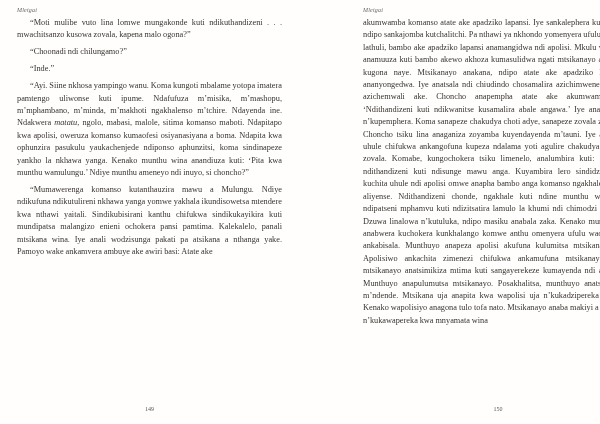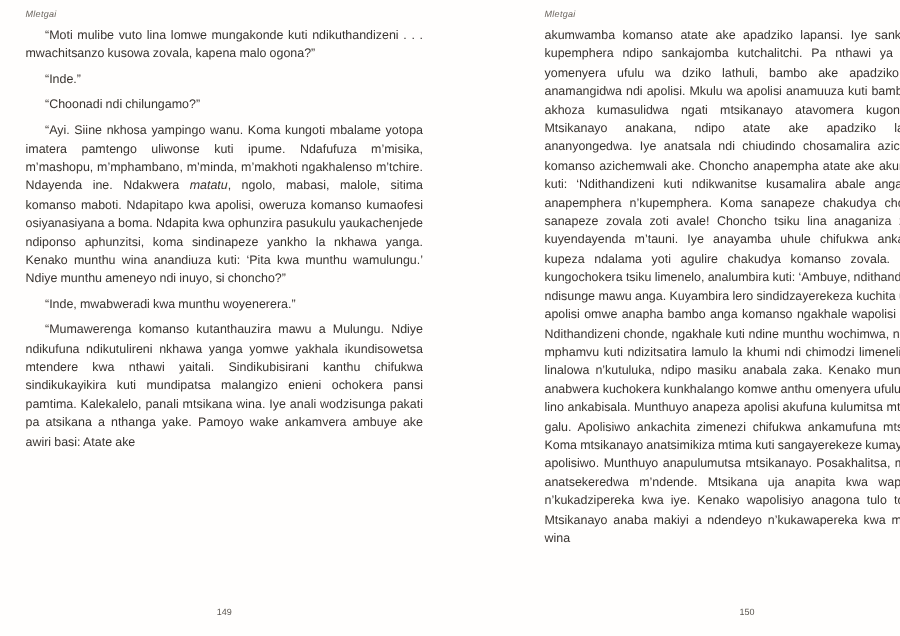--- a/index.html
+++ b/index.html
@@ -1,20 +1,20 @@
 <!DOCTYPE html>
 <html><head>
 <meta charset="utf-8">
 <style>
   html, body { margin:0; padding:0; background:#ffffff; }
   .spread {
     position:relative;
     width:600px; height:424px;
     background:#fffefd;
-    font-family:Liberation Sans, sans-serif;
+    font-family:Liberation Serif, serif;
     color:#38332f;
     overflow:hidden;
   }
   .page { position:absolute; top:0; height:424px; }
   .page-left  { left:17px;  width:265px; }
   .page-right { left:316px; width:270px;margin-left:47px; }
   .running-header {
     position:absolute; top:6px; left:0;
     font-style:italic;
     font-size:6px; line-height:8px;
@@ -39,24 +39,23 @@
 </style>
 </head>
 <body>
 
 <div class="spread">
 
   <section class="page page-left">
     <div class="running-header">Mletgai</div>
     <div class="page-body">
       <p class="para indent">“Moti mulibe vuto lina lomwe mungakonde kuti ndikuthandizeni . . . mwachitsanzo kusowa zovala, kapena malo ogona?”</p>
+      <p class="para indent">“Choonadi ndi chilungamo?”</p>
       <p class="para indent">“Inde.”</p>
-      <p class="para indent">“Choonadi ndi chilungamo?”</p>
       <p class="para indent"><span>“Ayi. Siine nkhosa yampingo wanu. Koma kungoti mbalame yotopa imatera pamtengo uliwonse kuti ipume. Ndafufuza m’misika, m’mashopu, m’mphambano, m’minda, m’makhoti ngakhalenso m’tchire. Ndayenda ine. Ndakwera </span><span class="it">matatu</span><span>, ngolo, mabasi, malole, sitima komanso maboti. Ndapitapo kwa apolisi, oweruza komanso kumaofesi osiyanasiyana a boma. Ndapita kwa ophunzira pasukulu yaukachenjede ndiponso aphunzitsi, koma sindinapeze yankho la nkhawa yanga. Kenako munthu wina anandiuza kuti: ‘Pita kwa munthu wamulungu.’ Ndiye munthu ameneyo ndi inuyo, si choncho?”</span></p>
-      <p class="para indent">“Inde, mwabweradi kwa munthu woyenerera.”</p>
       <p class="para indent">“Mumawerenga komanso kutanthauzira mawu a Mulungu. Ndiye ndikufuna ndikutulireni nkhawa yanga yomwe yakhala ikundisowetsa mtendere kwa nthawi yaitali. Sindikubisirani kanthu chifukwa sindikukayikira kuti mundipatsa malangizo enieni ochokera pansi pamtima. Kalekalelo, panali mtsikana wina. Iye anali wodzisunga pakati pa atsikana a nthanga yake. Pamoyo wake ankamvera ambuye ake awiri basi: Atate ake</p>
     </div>
     <div class="folio">149</div>
   </section>
 
   <section class="page page-right">
     <div class="running-header">Mletgai</div>
     <div class="page-body">
       <p class="para">akumwamba komanso atate ake apadziko lapansi. Iye sankalephera kupemphera ndipo sankajomba kutchalitchi. Pa nthawi ya nkhondo yomenyera ufulu wa dziko lathuli, bambo ake apadziko lapansi anamangidwa ndi apolisi. Mkulu wa apolisi anamuuza kuti bambo akewo akhoza kumasulidwa ngati mtsikanayo atavomera kugona naye. Mtsikanayo anakana, ndipo atate ake apadziko lapansiwo ananyongedwa. Iye anatsala ndi chiudindo chosamalira azichimwene komanso azichemwali ake. Choncho anapempha atate ake akumwamba kuti: ‘Ndithandizeni kuti ndikwanitse kusamalira abale angawa.’ Iye anapemphera n’kupemphera. Koma sanapeze chakudya choti adye, sanapeze zovala zoti avale! Choncho tsiku lina anaganiza zoyamba kuyendayenda m’tauni. Iye anayamba uhule chifukwa ankangofuna kupeza ndalama yoti agulire chakudya komanso zovala. Komabe, kungochokera tsiku limenelo, analumbira kuti: ‘Ambuye, ndithandizeni kuti ndisunge mawu anga. Kuyambira lero sindidzayerekeza kuchita uhule ndi apolisi omwe anapha bambo anga komanso ngakhale wapolisi aliyense. Ndithandizeni chonde, ngakhale kuti ndine munthu wochimwa, ndipatseni mphamvu kuti ndizitsatira lamulo la khumi ndi chimodzi limeneli!’ Dzuwa linalowa n’kutuluka, ndipo masiku anabala zaka. Kenako munthu wina anabwera kuchokera kunkhalango komwe anthu omenyera ufulu wadziko lino ankabisala. Munthuyo anapeza apolisi akufuna kulumitsa mtsikanayo galu. Apolisiwo ankachita zimenezi chifukwa ankamufuna mtsikanayo. Koma mtsikanayo anatsimikiza mtima kuti sangayerekeze kumayenda ndi apolisiwo. Munthuyo anapulumutsa mtsikanayo. Posakhalitsa, munthuyo anatsekeredwa m’ndende. Mtsikana uja anapita kwa wapolisi uja n’kukadzipereka kwa iye. Kenako wapolisiyo anagona tulo tofa nato. Mtsikanayo anaba makiyi a ndendeyo n’kukawapereka kwa mnyamata wina</p>
     </div>

